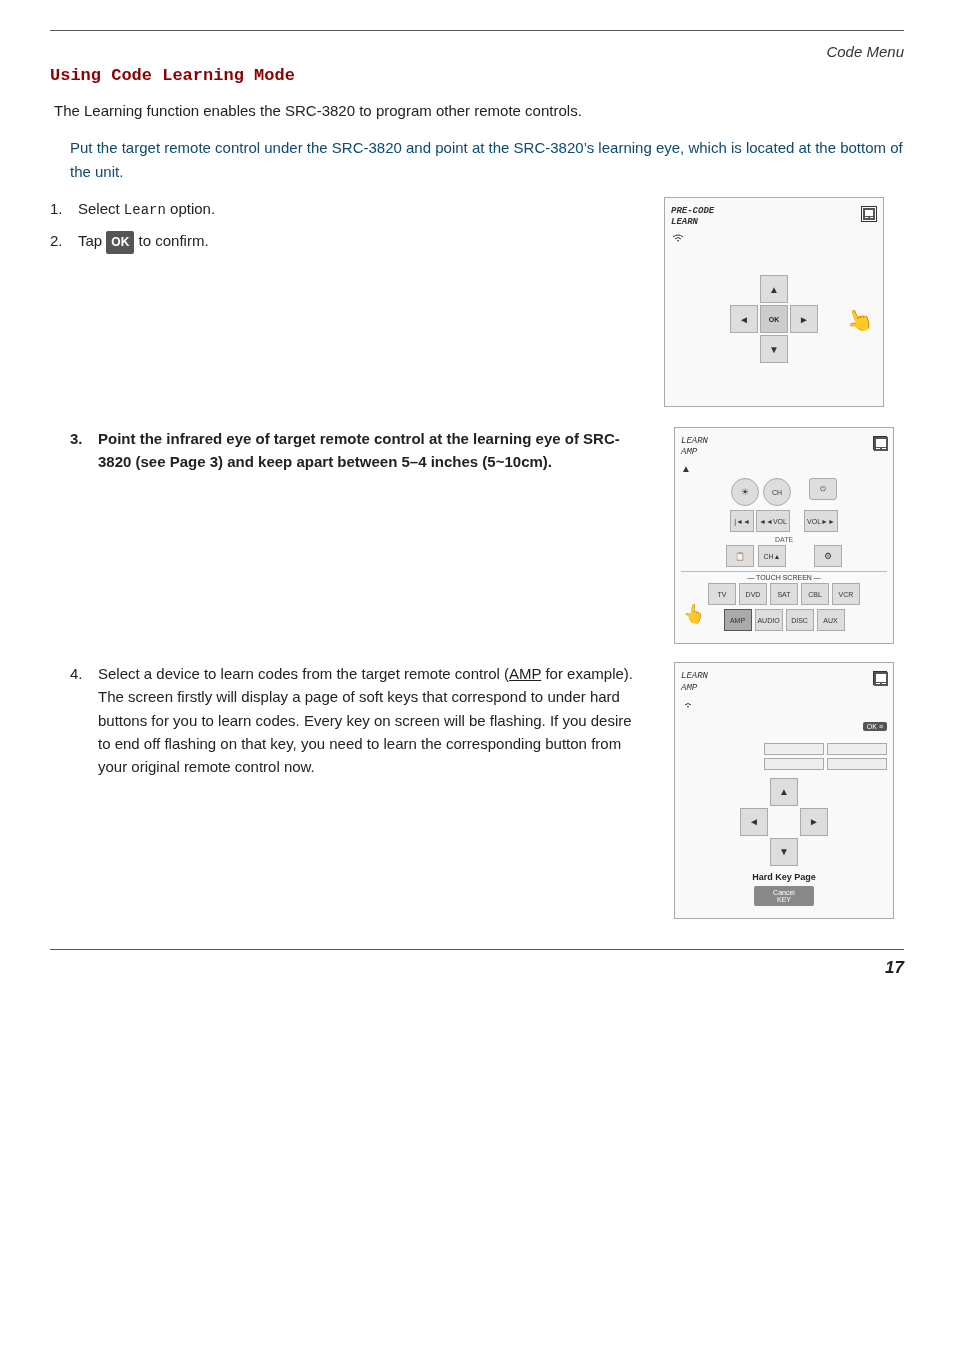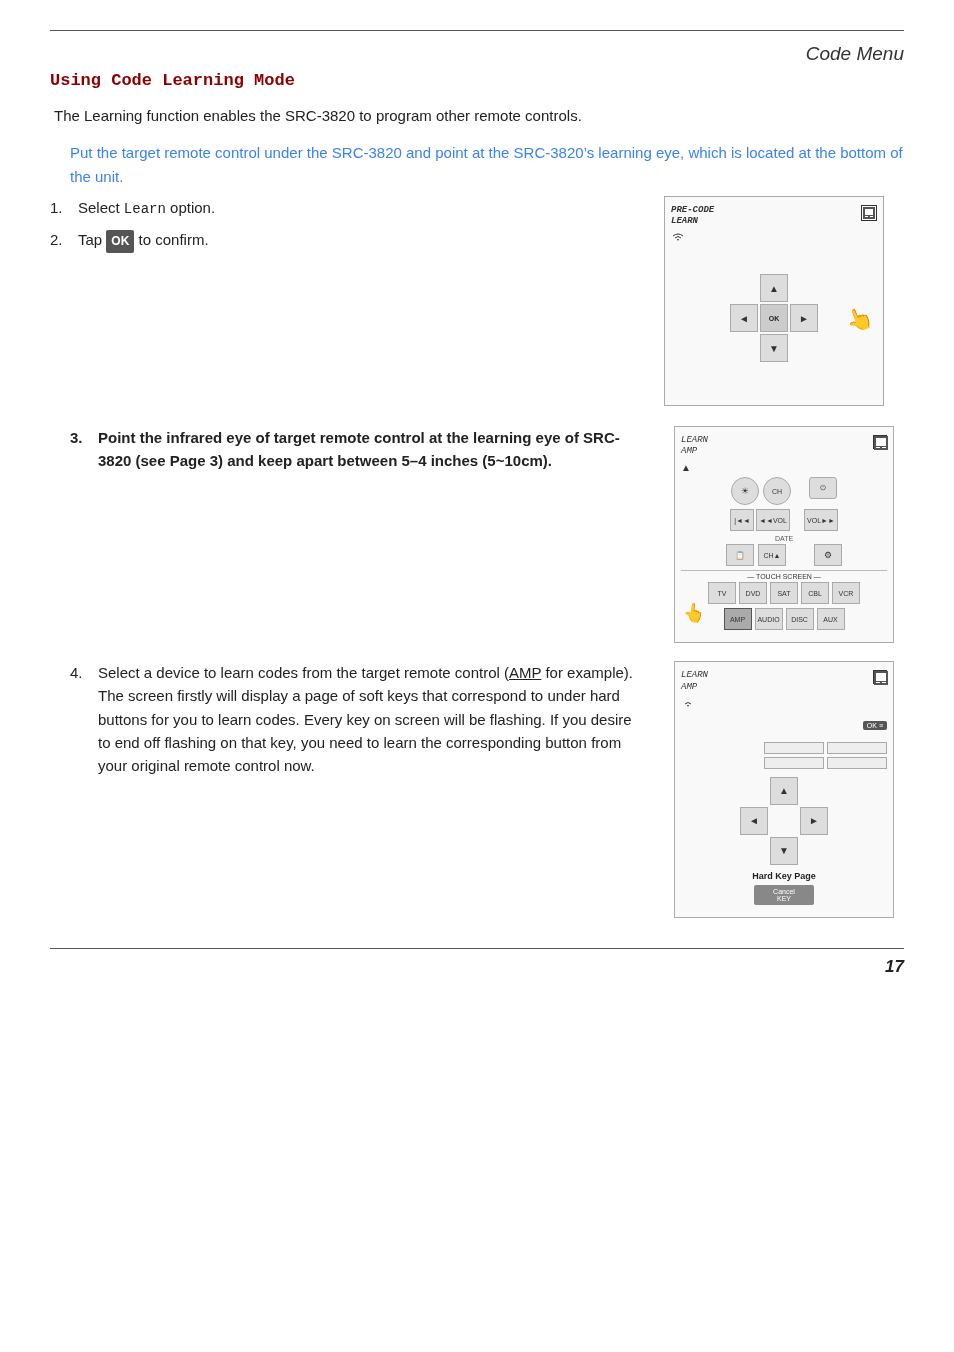--- a/index.html
+++ b/index.html
@@ -18,21 +18,21 @@
       padding: 30px 50px 50px 50px;
       position: relative;
     }
     .top-rule {
       border: none;
       border-top: 1.5px solid #555;
       margin-bottom: 12px;
     }
     .header-right {
       text-align: right;
-      font-size: 19px;
+      font-size: 15px;
       color: #333;
       margin-bottom: 6px;
       font-style: italic;
     }
     .section-title {
       color: #8B0000;
       font-size: 17px;
       font-weight: bold;
       font-family: 'Courier New', Courier, monospace;
       margin-bottom: 14px;
@@ -46,24 +46,24 @@
     }
     .subsection-title {
       color: #8B0000;
       font-size: 15px;
       font-weight: bold;
       font-family: 'Courier New', Courier, monospace;
       margin-bottom: 10px;
     }
     .sub-intro {
       margin-left: 20px;
-      margin-bottom: 8px;
+      margin-bottom: 14px;
       font-size: 15px;
       line-height: 1.55;
-      color: #3b82f6;
+      color: #0c4a6e;
     }
     .content-area {
       display: flex;
       align-items: flex-start;
       margin-bottom: 0;
     }
     .left-col {
       flex: 1;
       padding-right: 20px;
     }

